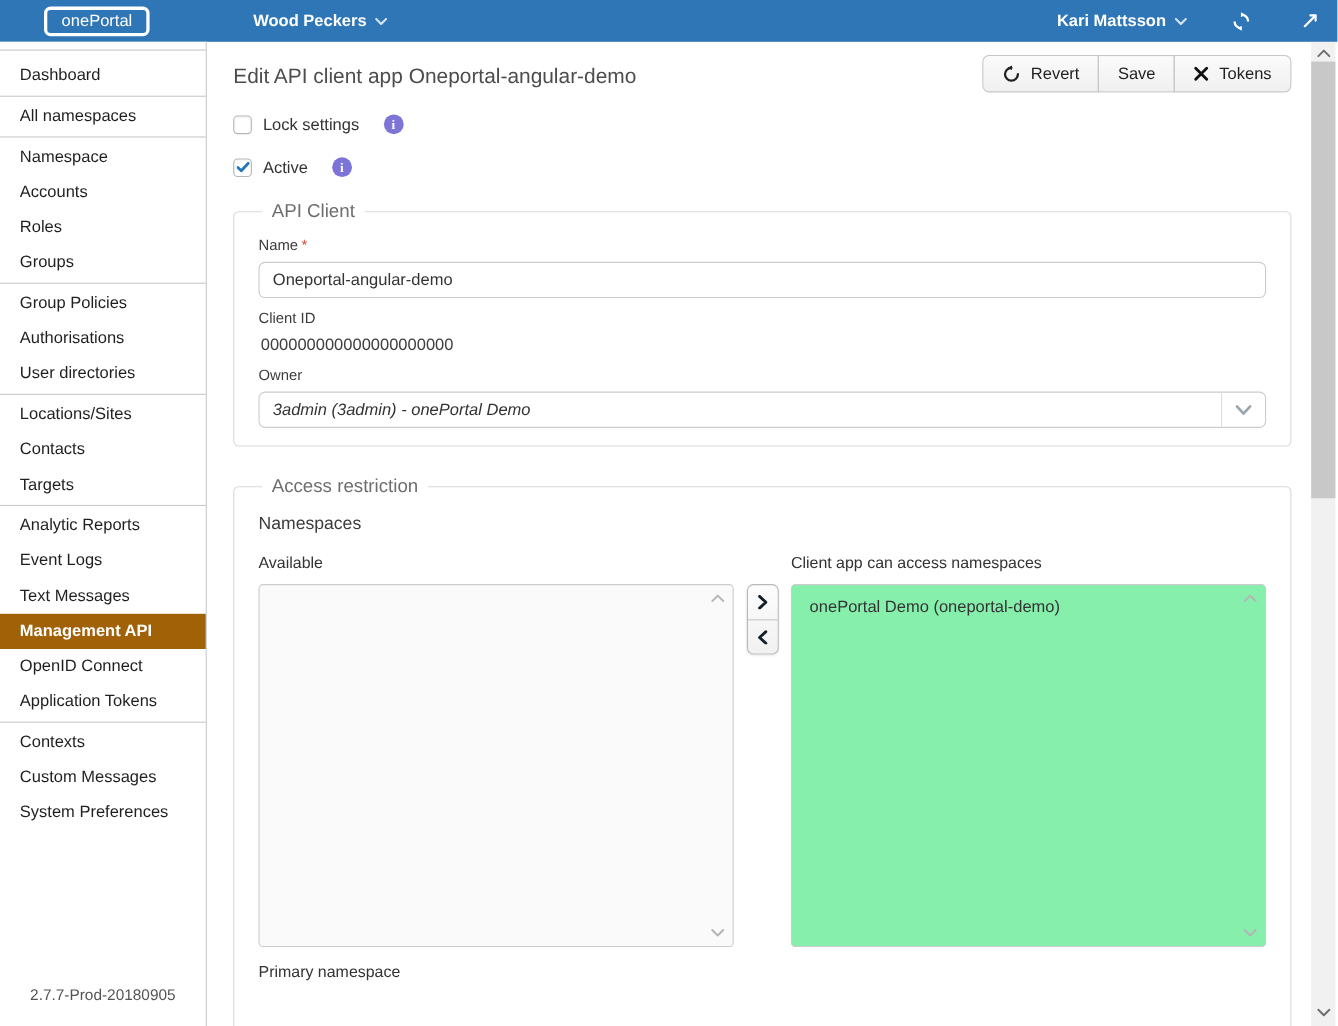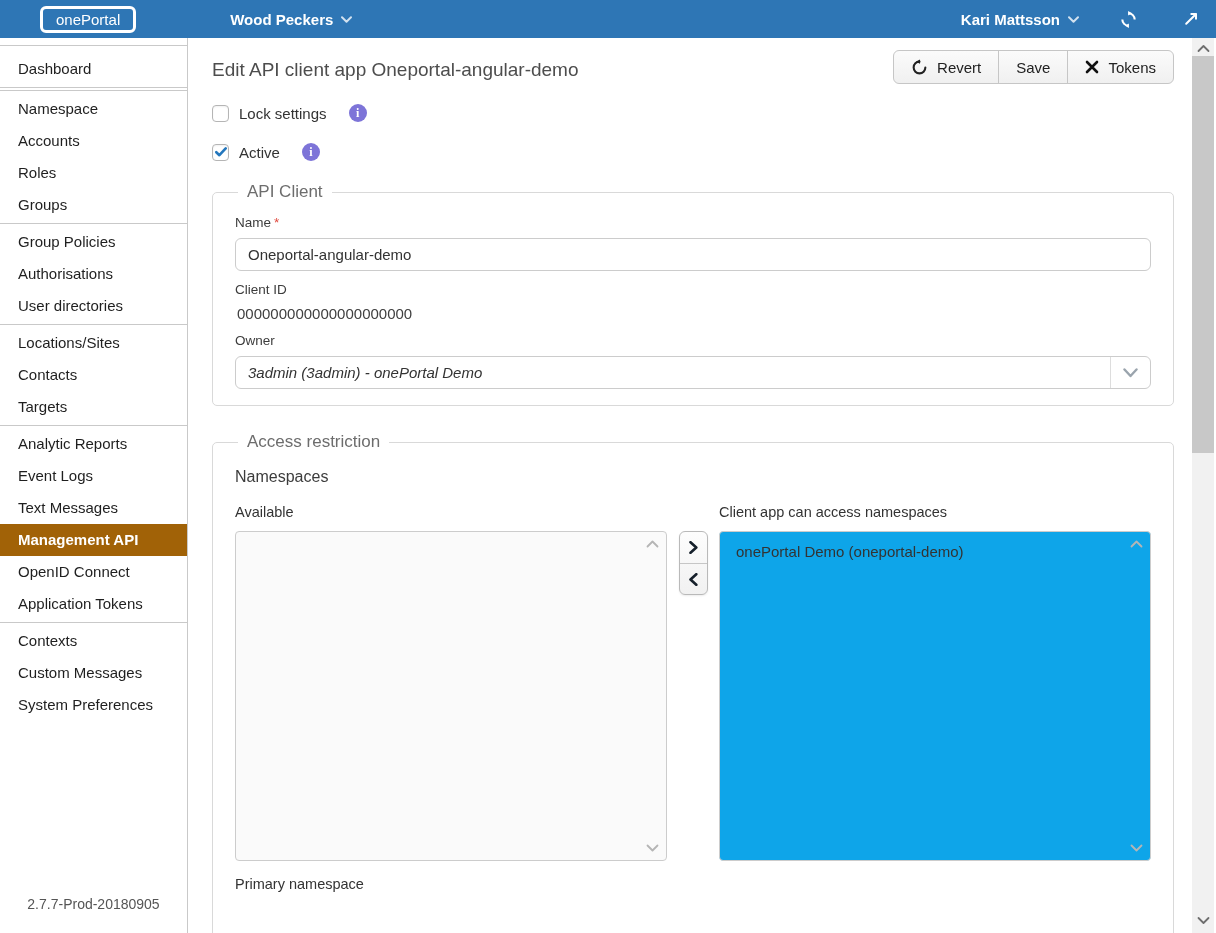--- a/index.html
+++ b/index.html
@@ -88,21 +88,21 @@
   .select-arrow { width:40px; border-left:1px solid #ddd; display:flex;
     align-items:center; justify-content:center; color:#9aa4ad; }
 
   
   .lists-row { display:flex; margin-top:2px; }
   .list-col { flex:1; }
   .col-label { font-size:14.5px; color:#333; margin:10px 0 11px; }
   .listbox { height:330px; border:1px solid #ccc; border-radius:4px;
     position:relative; overflow:hidden; }
   .listbox.available { background:#fafafa; }
-  .listbox.assigned { background:#0ea5e9; }
+  .listbox.assigned { background:#86efac; }
   .scroll-chev { position:absolute; right:7px; color:#b5b5b5; display:flex; }
   .scroll-chev.top { top:8px; }
   .scroll-chev.bottom { bottom:8px; }
   .list-item { padding:11px 16px; font-size:15px; color:#333; cursor:pointer; }
   .transfer-col { width:52px; display:flex; flex-direction:column;
     align-items:center; padding-top:37px; }
   .transfer-group { border:1px solid #b9b9b9; border-radius:6px; overflow:hidden;
     background:linear-gradient(#fdfdfd,#f1f1f1); box-shadow:0 1px 2px rgba(0,0,0,.08); }
   .transfer-btn { width:27px; height:31px; display:flex; align-items:center;
     justify-content:center; color:#16202b; cursor:pointer; }
@@ -150,20 +150,21 @@
     </span>
   </div>
 </div>
 
 <div class="layout">
 
   <div class="sidebar">
     <div class="nav">
       <div class="nav-item">Dashboard</div>
       <div class="nav-divider"></div>
+      <div class="nav-item">All namespaces</div>
       <div class="nav-divider"></div>
       <div class="nav-item">Namespace</div>
       <div class="nav-item">Accounts</div>
       <div class="nav-item">Roles</div>
       <div class="nav-item">Groups</div>
       <div class="nav-divider"></div>
       <div class="nav-item">Group Policies</div>
       <div class="nav-item">Authorisations</div>
       <div class="nav-item">User directories</div>
       <div class="nav-divider"></div>

